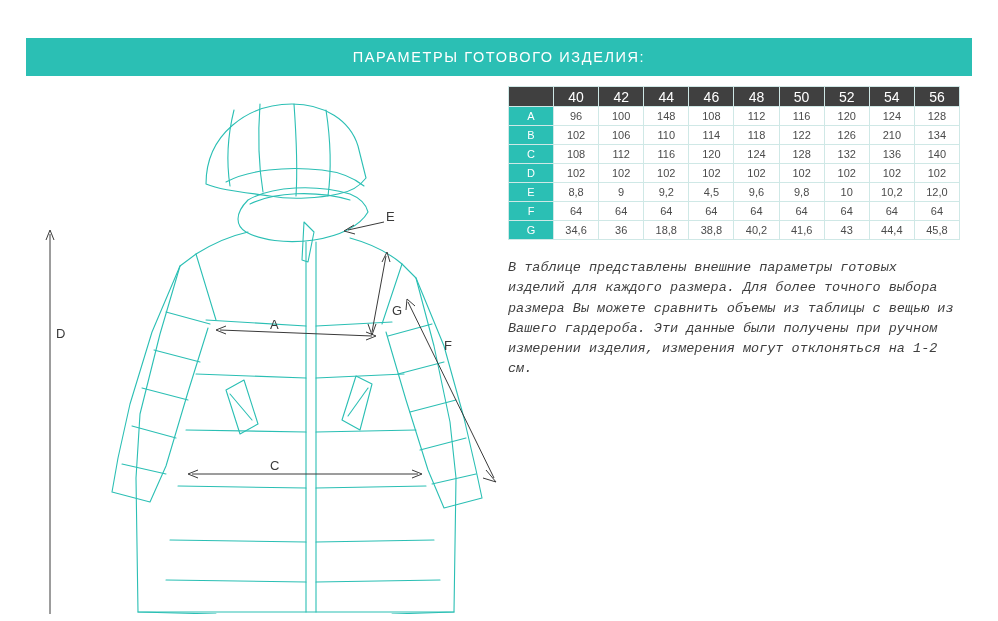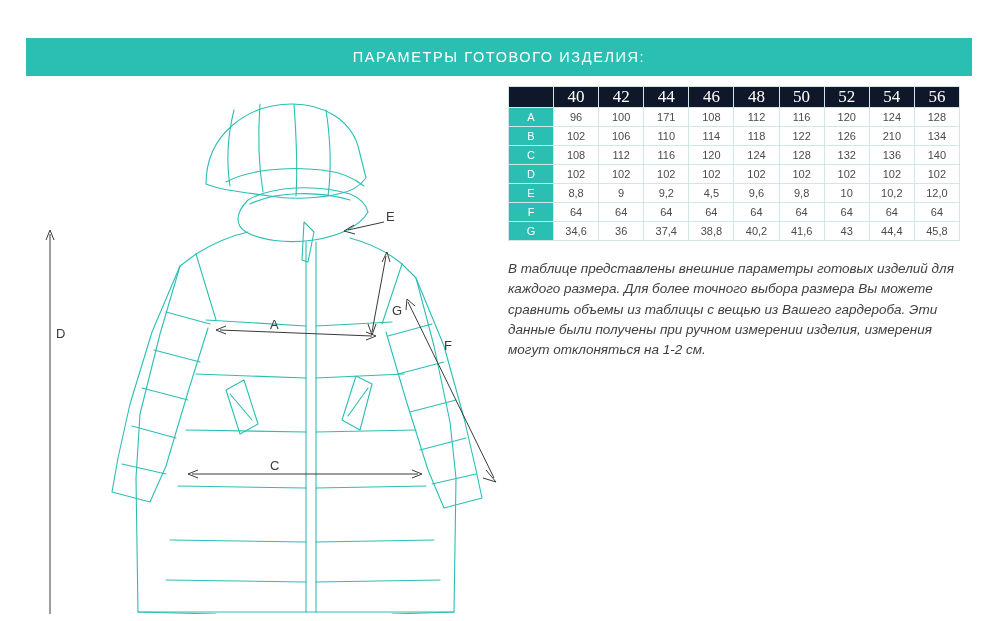--- a/index.html
+++ b/index.html
@@ -70,40 +70,39 @@
   table.size-table td {
     border: 1px solid #cfe8e6;
     height: 18px;
     text-align: center;
     vertical-align: middle;
     color: #4b4b4b;
     font-weight: normal;
     padding: 0;
   }
   table.size-table thead th {
-    background: #0f172a;
+    background: #404040;
     color: #ffffff;
-    font-size: 17px;
+    font-size: 14px;
     height: 19px;
-    font-family: Liberation Serif, serif;
   }
   table.size-table thead th.corner {
     width: 44px;
   }
   table.size-table tbody td.rowlabel {
     background: #2bbfb4;
     color: #ffffff;
     width: 44px;
     font-size: 11px;
   }
 
   .note {
     margin-top: 18px;
     width: 452px;
-    font-family: Liberation Sans, sans-serif;
+    font-family: Liberation Mono, monospace;
     font-style: italic;
     font-size: 13.5px;
     line-height: 1.5;
     color: #3f3f3f;
     text-align: left;
   }
 
   
   .lbl {
     font-family: "Liberation Sans", sans-serif;
@@ -232,21 +231,21 @@
           <th>52</th>
           <th>54</th>
           <th>56</th>
         </tr>
       </thead>
       <tbody>
         <tr>
           <td class="rowlabel">A</td>
           <td>96</td>
           <td>100</td>
-          <td>171</td>
+          <td>148</td>
           <td>108</td>
           <td>112</td>
           <td>116</td>
           <td>120</td>
           <td>124</td>
           <td>128</td>
         </tr>
         <tr>
           <td class="rowlabel">B</td>
           <td>102</td>
@@ -304,21 +303,21 @@
           <td>64</td>
           <td>64</td>
           <td>64</td>
           <td>64</td>
           <td>64</td>
         </tr>
         <tr>
           <td class="rowlabel">G</td>
           <td>34,6</td>
           <td>36</td>
-          <td>37,4</td>
+          <td>18,8</td>
           <td>38,8</td>
           <td>40,2</td>
           <td>41,6</td>
           <td>43</td>
           <td>44,4</td>
           <td>45,8</td>
         </tr>
       </tbody>
     </table>
 

